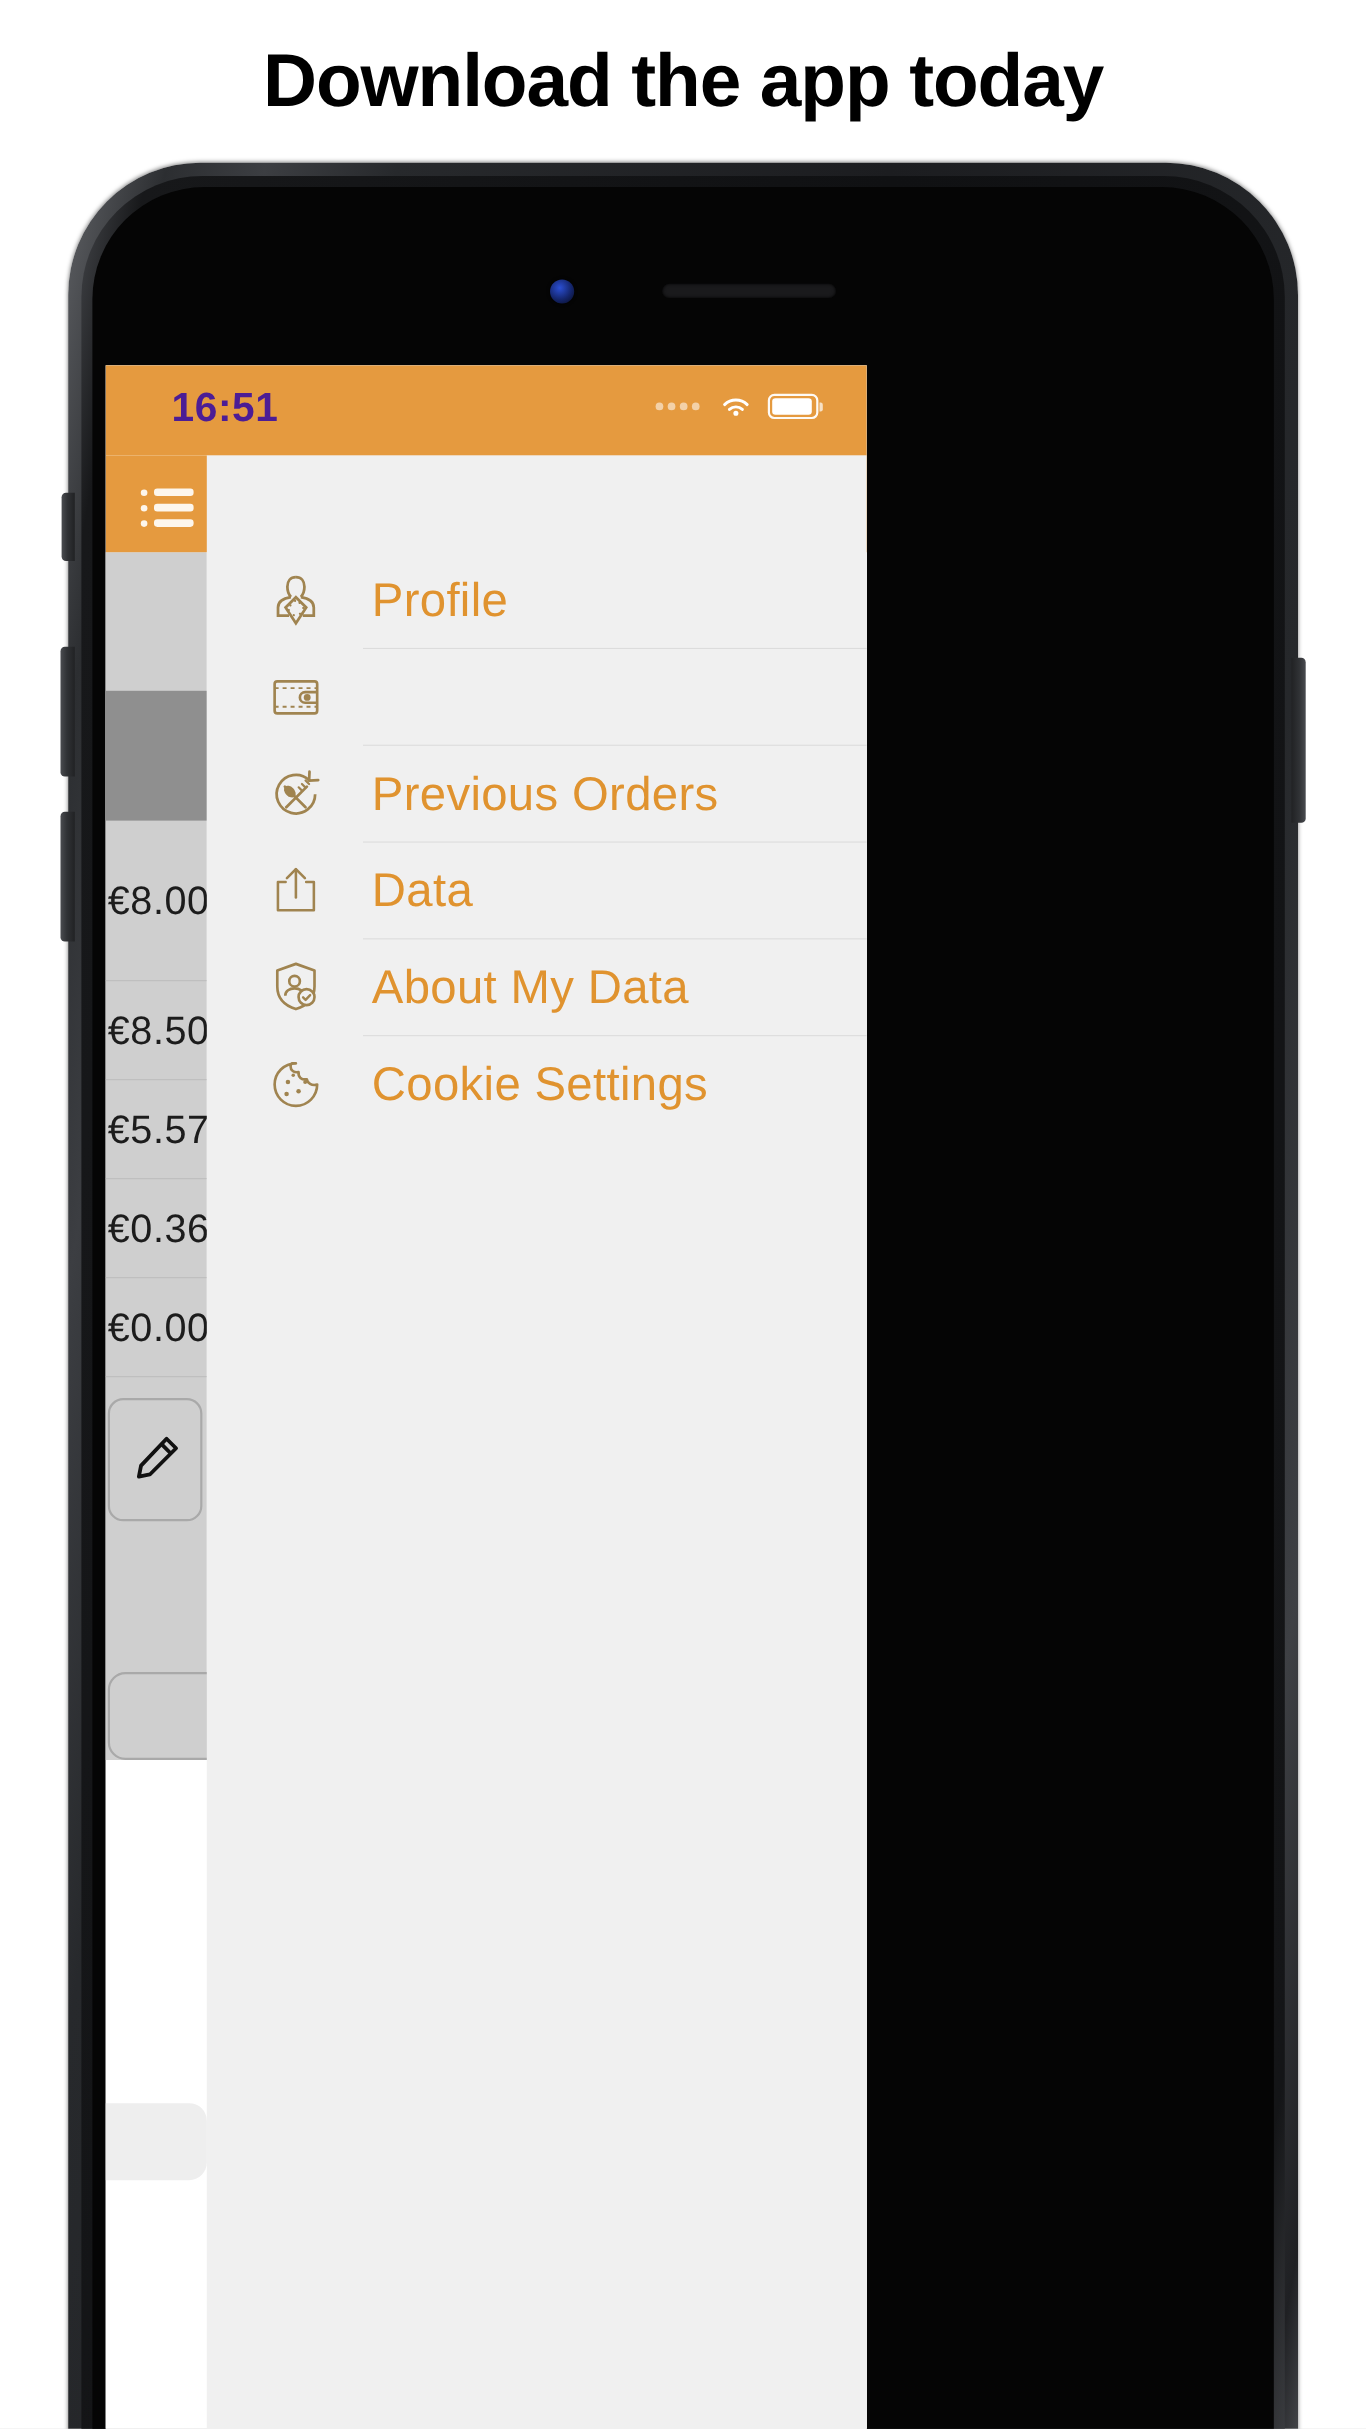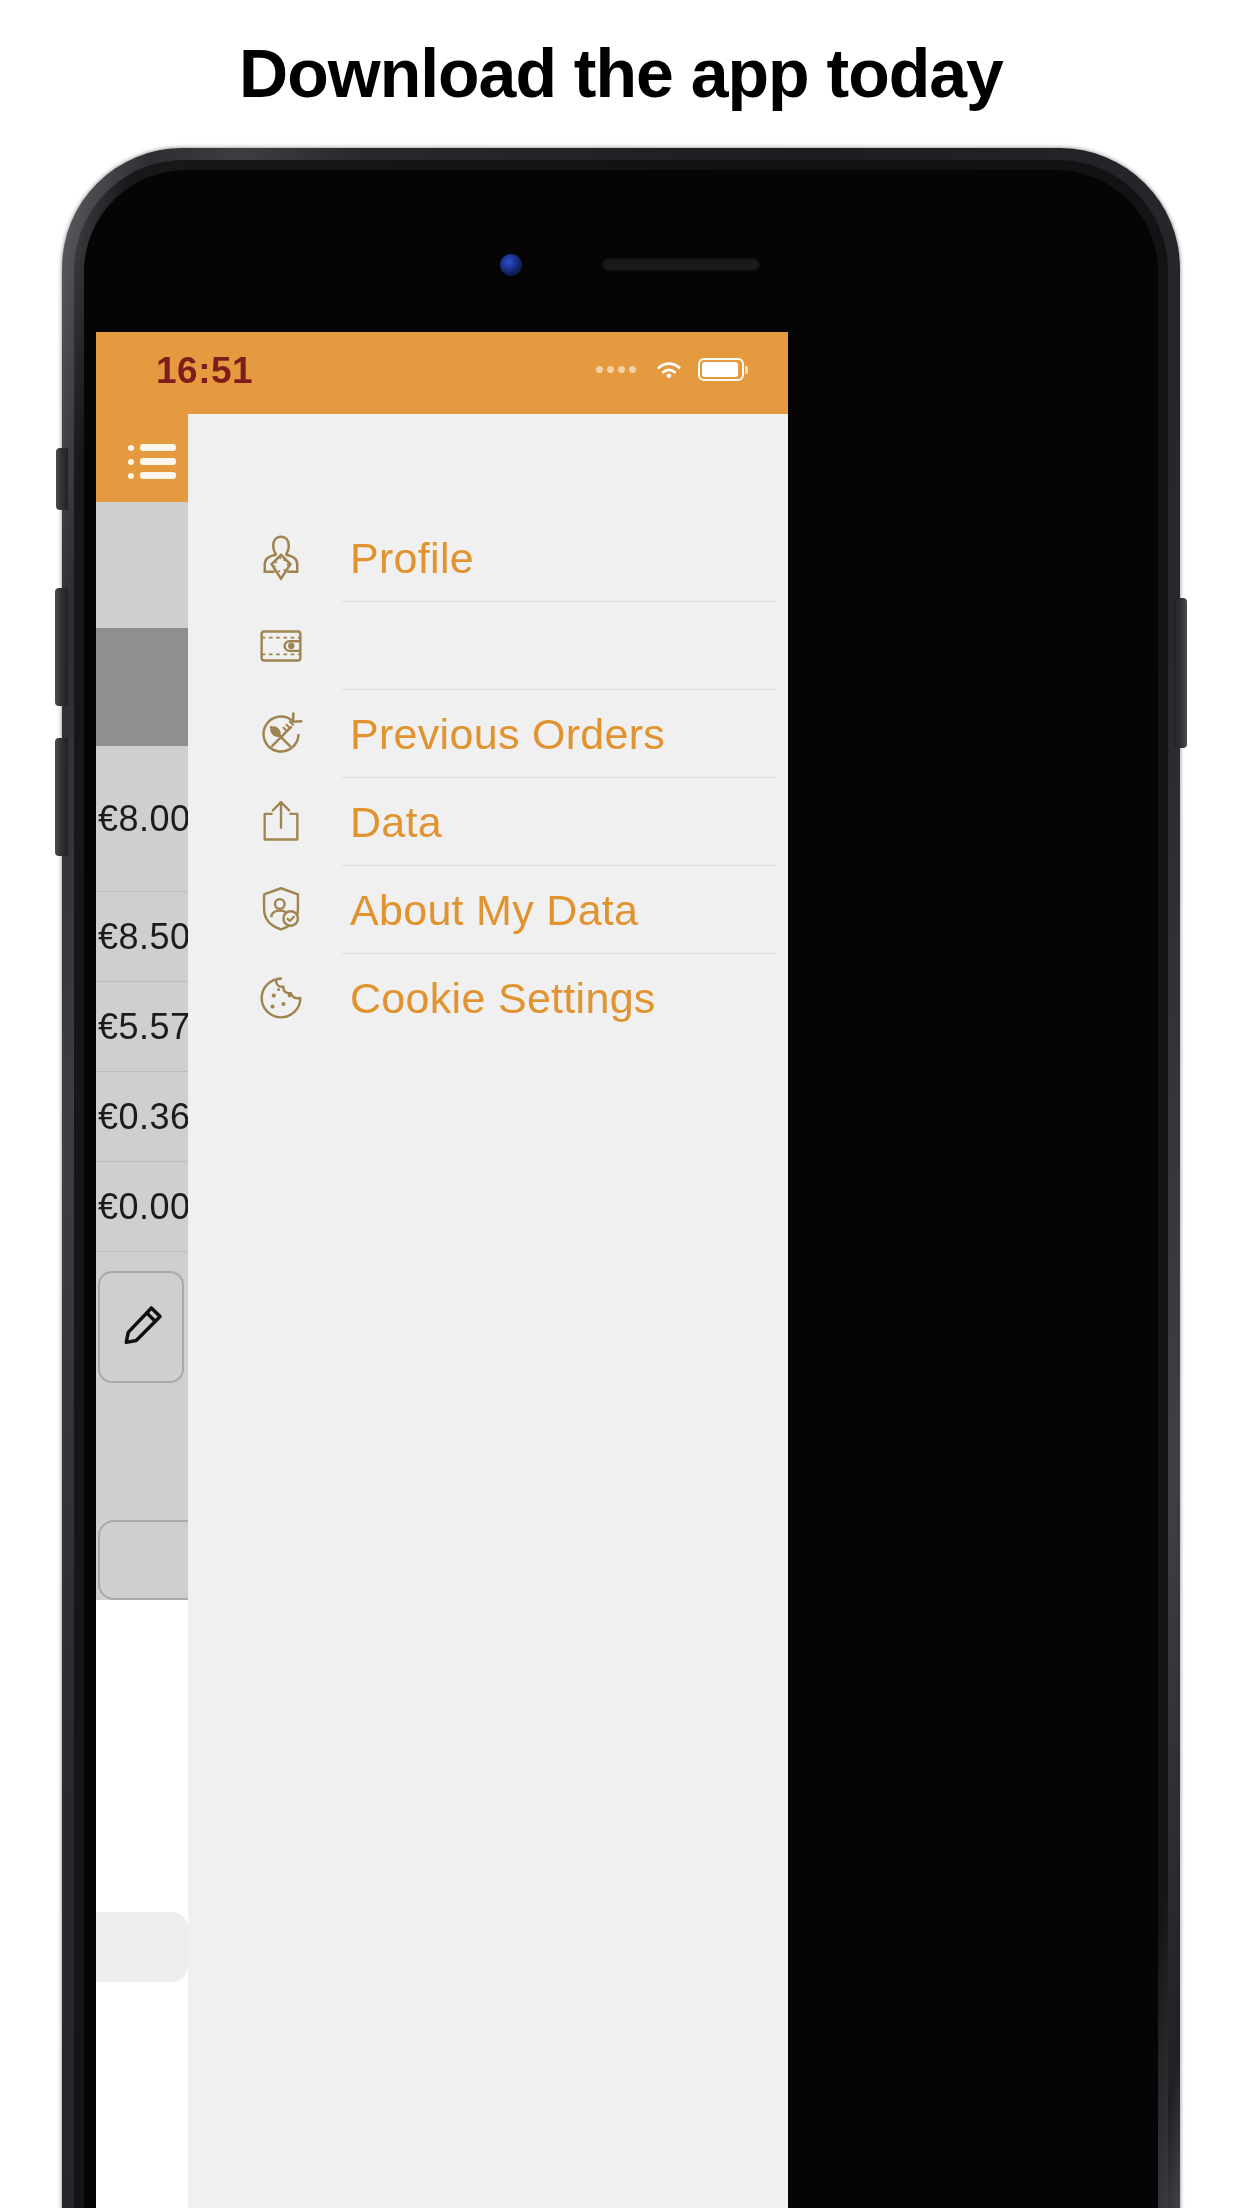--- a/index.html
+++ b/index.html
@@ -125,21 +125,21 @@
     position: absolute;
     left: 0; top: 0;
     width: 692px;
     height: 82px;
     background: #E59A3F;
   }
   .status-time {
     position: absolute;
     left: 60px;
     top: 18px;
-    color: #7f1d1d;
+    color: #4c1d95;
     font-size: 37px;
     font-weight: bold;
     letter-spacing: 0.5px;
     font-family: "Liberation Sans", sans-serif;
   }
   .status-right {
     position: absolute;
     right: 44px;
     top: 26px;
     display: flex;
@@ -291,21 +291,21 @@
   .drawer {
     position: absolute;
     left: 92px;
     top: 82px;
     width: 600px;
     bottom: 0;
     background: #f0f0f0;
   }
   .drawer-top-pad { height: 88px; }
   .menu {
-    margin: 12px;
+    margin: 0;
     padding: 0;
     list-style: none;
   }
   .menu-item {
     position: relative;
     height: 88px;
     display: flex;
     align-items: center;
     padding-left: 48px;
   }

